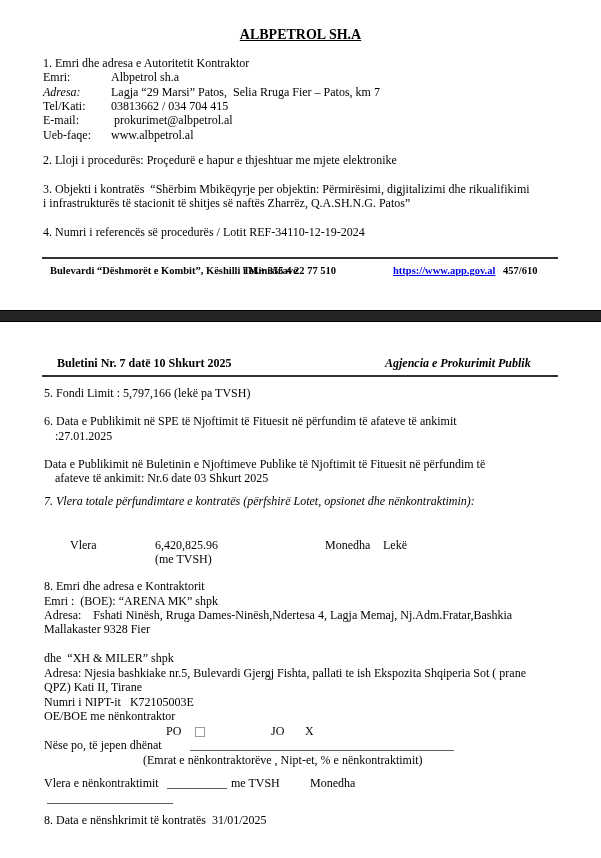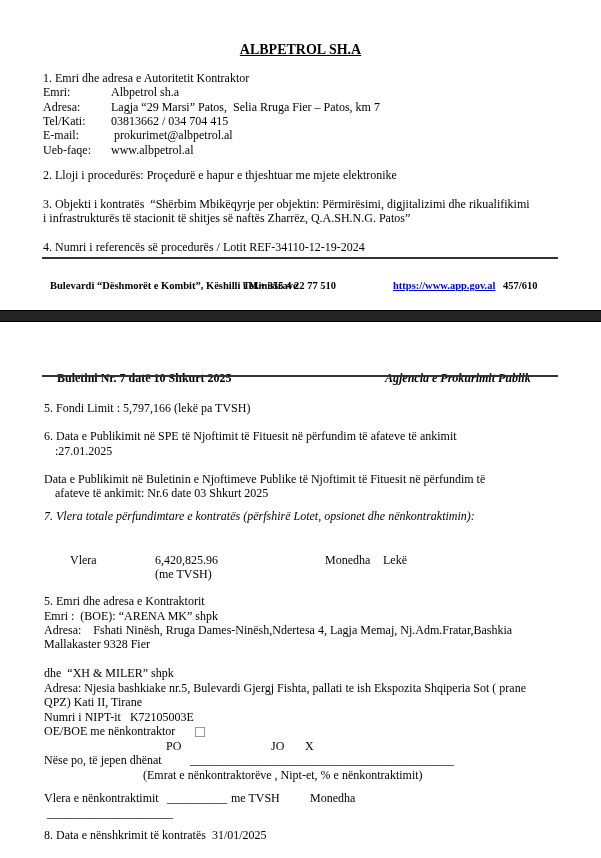--- a/index.html
+++ b/index.html
@@ -1,20 +1,20 @@
 <!DOCTYPE html>
 <html><head>
 <meta charset="utf-8">
 <style>
   html,body{margin:0;padding:0;background:#ffffff;}
   .canvas{
     position:relative;width:601px;height:858px;background:#ffffff;overflow:hidden;
     font-family:"Liberation Serif", serif;color:#000;
   }
-  .ln{position:absolute;white-space:pre;font-size:12px;line-height:15px;margin-top:15px;}
+  .ln{position:absolute;white-space:pre;font-size:12px;line-height:15px;}
   .b{font-weight:bold;}
   .sm{font-size:10.5px;line-height:13px;}
   .title{left:0;width:601px;text-align:center;font-size:14px;line-height:17px;
          font-weight:bold;text-decoration:underline;}
   .hr{position:absolute;left:42px;width:516px;height:2px;background:#333333;}
   .band{position:absolute;left:0;width:601px;height:12px;background:#242424;
         border-top:1px solid #000;border-bottom:1px solid #000;box-sizing:border-box;}
   .link{color:#0000EE;text-decoration:underline;font-weight:bold;}
   .box{position:absolute;width:8px;height:8px;border:1px solid #999;background:#fff;}
 </style>
@@ -22,21 +22,21 @@
 <body>
 
 <div class="canvas">
 
   <div class="ln title" style="top:26px;">ALBPETROL SH.A</div>
 
   <div class="ln" style="top:56px;left:43px;">1. Emri dhe adresa e Autoritetit Kontraktor</div>
 
   <div class="ln" style="top:70px;left:43px;">Emri:</div>
   <div class="ln" style="top:70px;left:111px;">Albpetrol sh.a</div>
-  <div class="ln" style="top:85px;left:43px;">Adresa:</div>
+  <div class="ln" style="top:85px;left:43px;font-style:italic;">Adresa:</div>
   <div class="ln" style="top:85px;left:111px;">Lagja “29 Marsi” Patos,  Selia Rruga Fier – Patos, km 7</div>
   <div class="ln" style="top:99px;left:43px;">Tel/Kati:</div>
   <div class="ln" style="top:99px;left:111px;">03813662 / 034 704 415</div>
   <div class="ln" style="top:113px;left:43px;">E-mail:</div>
   <div class="ln" style="top:113px;left:111px;"> prokurimet@albpetrol.al</div>
   <div class="ln" style="top:128px;left:43px;">Ueb-faqe:</div>
   <div class="ln" style="top:128px;left:111px;">www.albpetrol.al</div>
 
   <div class="ln" style="top:153px;left:43px;">2. Lloji i procedurës: Proçedurë e hapur e thjeshtuar me mjete elektronike</div>
 
@@ -66,21 +66,21 @@
   <div class="ln" style="top:471px;left:55px;">afateve të ankimit: Nr.6 date 03 Shkurt 2025</div>
 
   <div class="ln" style="top:494px;left:44px;font-style:italic;">7. Vlera totale përfundimtare e kontratës (përfshirë Lotet, opsionet dhe nënkontraktimin):</div>
 
   <div class="ln" style="top:538px;left:70px;">Vlera</div>
   <div class="ln" style="top:538px;left:155px;">6,420,825.96</div>
   <div class="ln" style="top:538px;left:325px;">Monedha</div>
   <div class="ln" style="top:538px;left:383px;">Lekë</div>
   <div class="ln" style="top:552px;left:155px;">(me TVSH)</div>
 
-  <div class="ln" style="top:579px;left:44px;">5. Emri dhe adresa e Kontraktorit</div>
+  <div class="ln" style="top:579px;left:44px;">8. Emri dhe adresa e Kontraktorit</div>
   <div class="ln" style="top:594px;left:44px;">Emri :  (BOE): “ARENA MK” shpk</div>
   <div class="ln" style="top:608px;left:44px;">Adresa:    Fshati Ninësh, Rruga Dames-Ninësh,Ndertesa 4, Lagja Memaj, Nj.Adm.Fratar,Bashkia</div>
   <div class="ln" style="top:622px;left:44px;">Mallakaster 9328 Fier</div>
   <div class="ln" style="top:651px;left:44px;">dhe  “XH &amp; MILER” shpk</div>
   <div class="ln" style="top:666px;left:44px;">Adresa: Njesia bashkiake nr.5, Bulevardi Gjergj Fishta, pallati te ish Ekspozita Shqiperia Sot ( prane</div>
   <div class="ln" style="top:680px;left:44px;">QPZ) Kati II, Tirane</div>
   <div class="ln" style="top:695px;left:44px;">Numri i NIPT-it   K72105003E</div>
   <div class="ln" style="top:709px;left:44px;">OE/BOE me nënkontraktor</div>
 
   <div class="ln" style="top:724px;left:166px;">PO</div>

